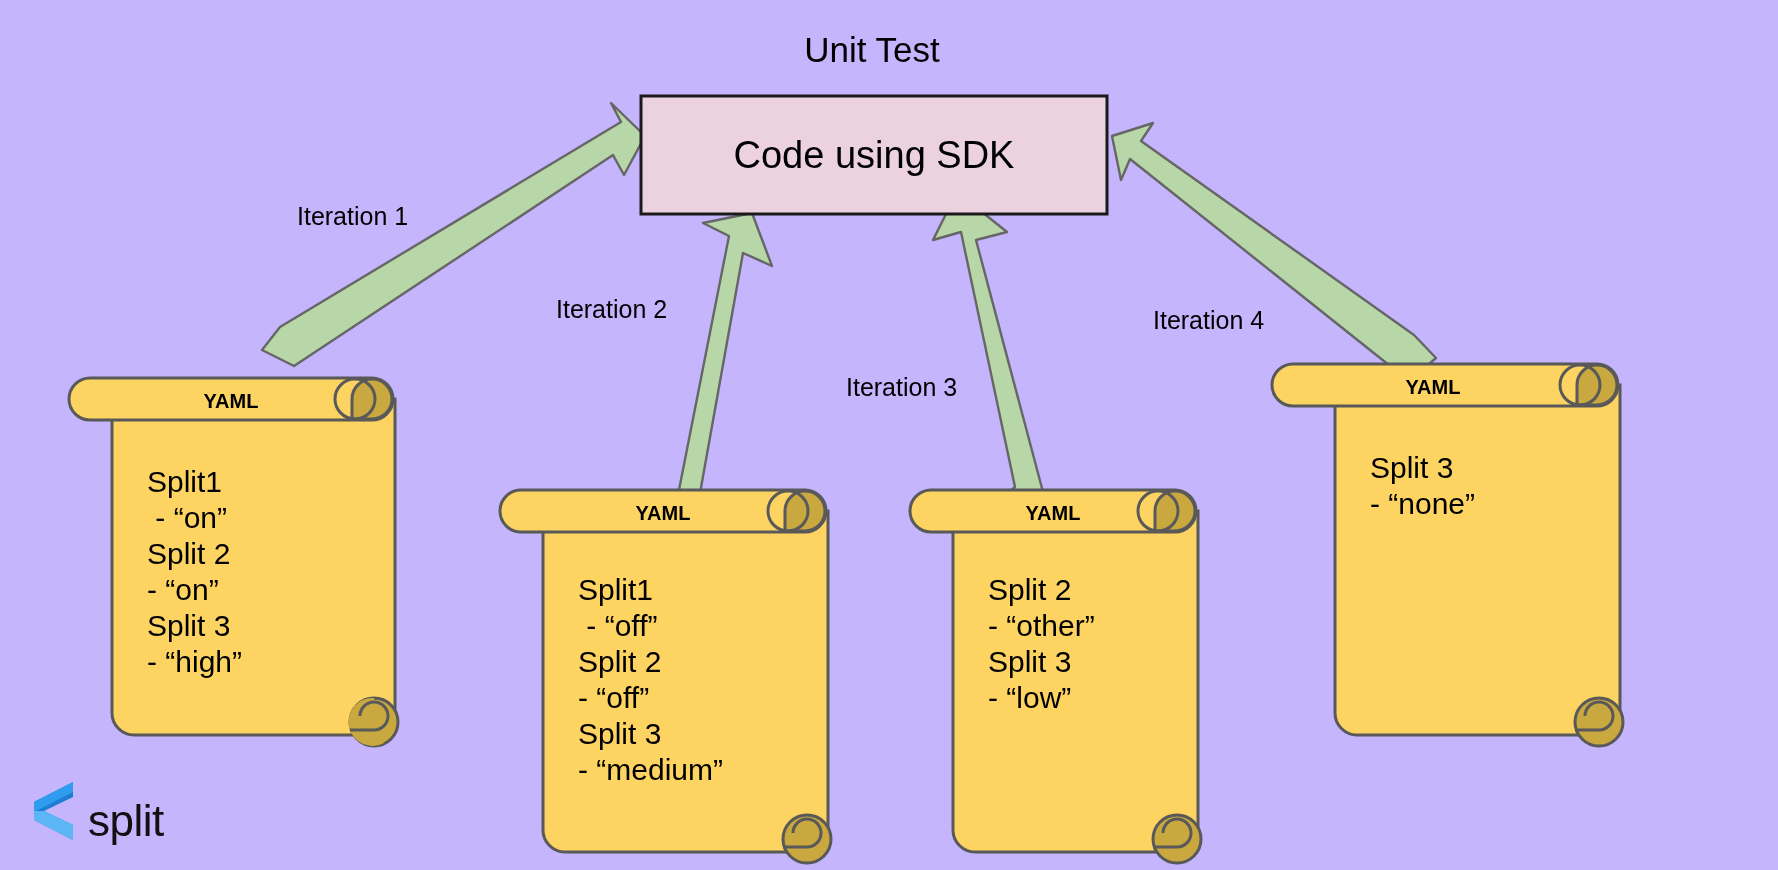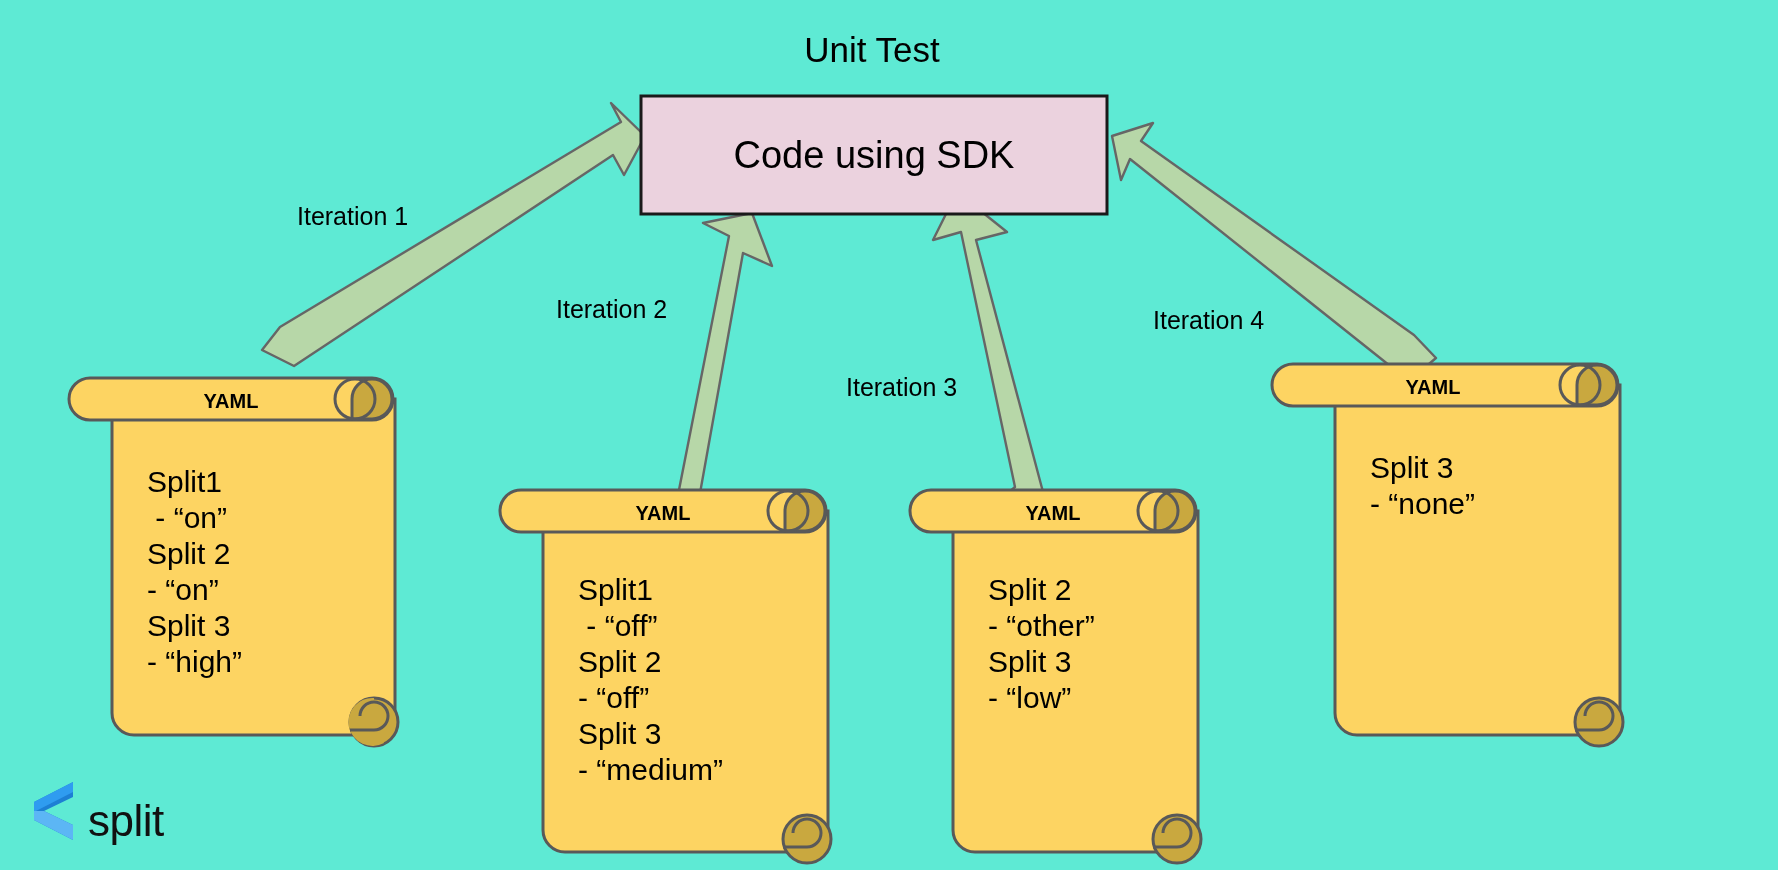--- a/index.html
+++ b/index.html
@@ -1,18 +1,18 @@
 <!DOCTYPE html>
 <html><head>
 <meta charset="utf-8">
 <style>
   html,body{margin:0;padding:0;background:#ffffff;}
   body{width:1778px;height:870px;overflow:hidden;
        font-family:"Liberation Sans","DejaVu Sans",sans-serif;color:#000;}
-  #stage{position:relative;width:1778px;height:870px;background:#5eead4;}
+  #stage{position:relative;width:1778px;height:870px;background:#c4b5fd;}
   #diagram{position:absolute;inset:0;display:block;}
   .ttl{font-family:"Liberation Sans","DejaVu Sans",sans-serif;}
 </style>
 </head>
 <body>
 
 <div id="stage">
   <svg id="diagram" viewBox="0 0 1778 870" width="1778" height="870">
 
     <defs>

